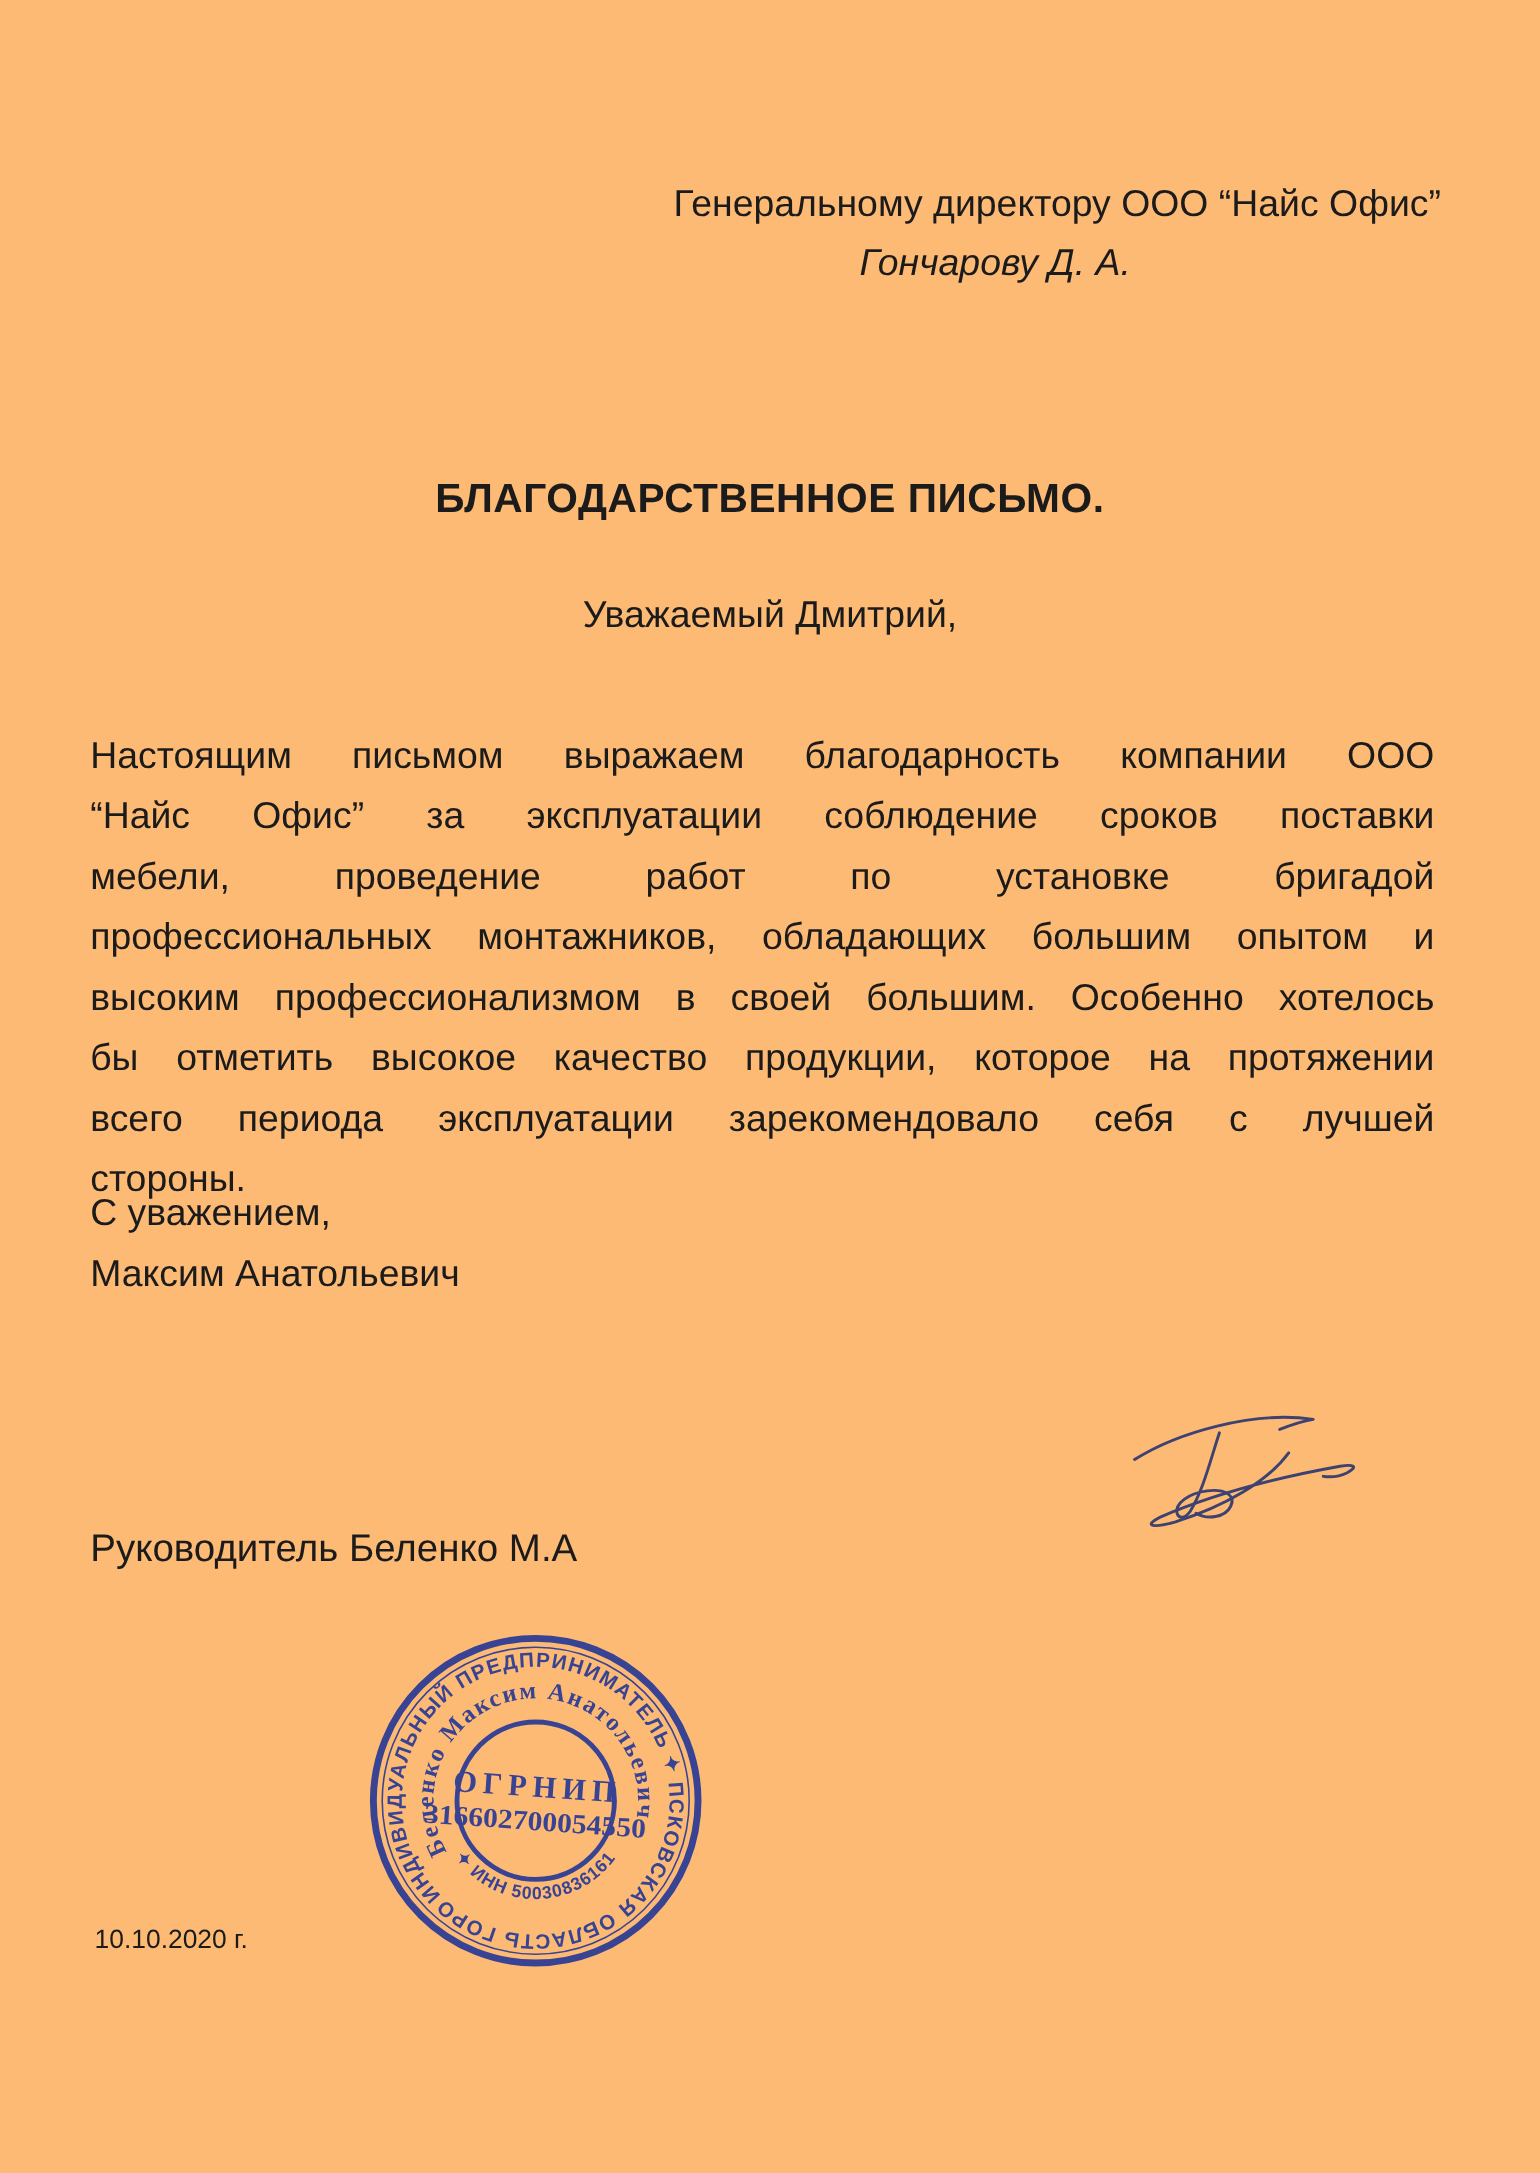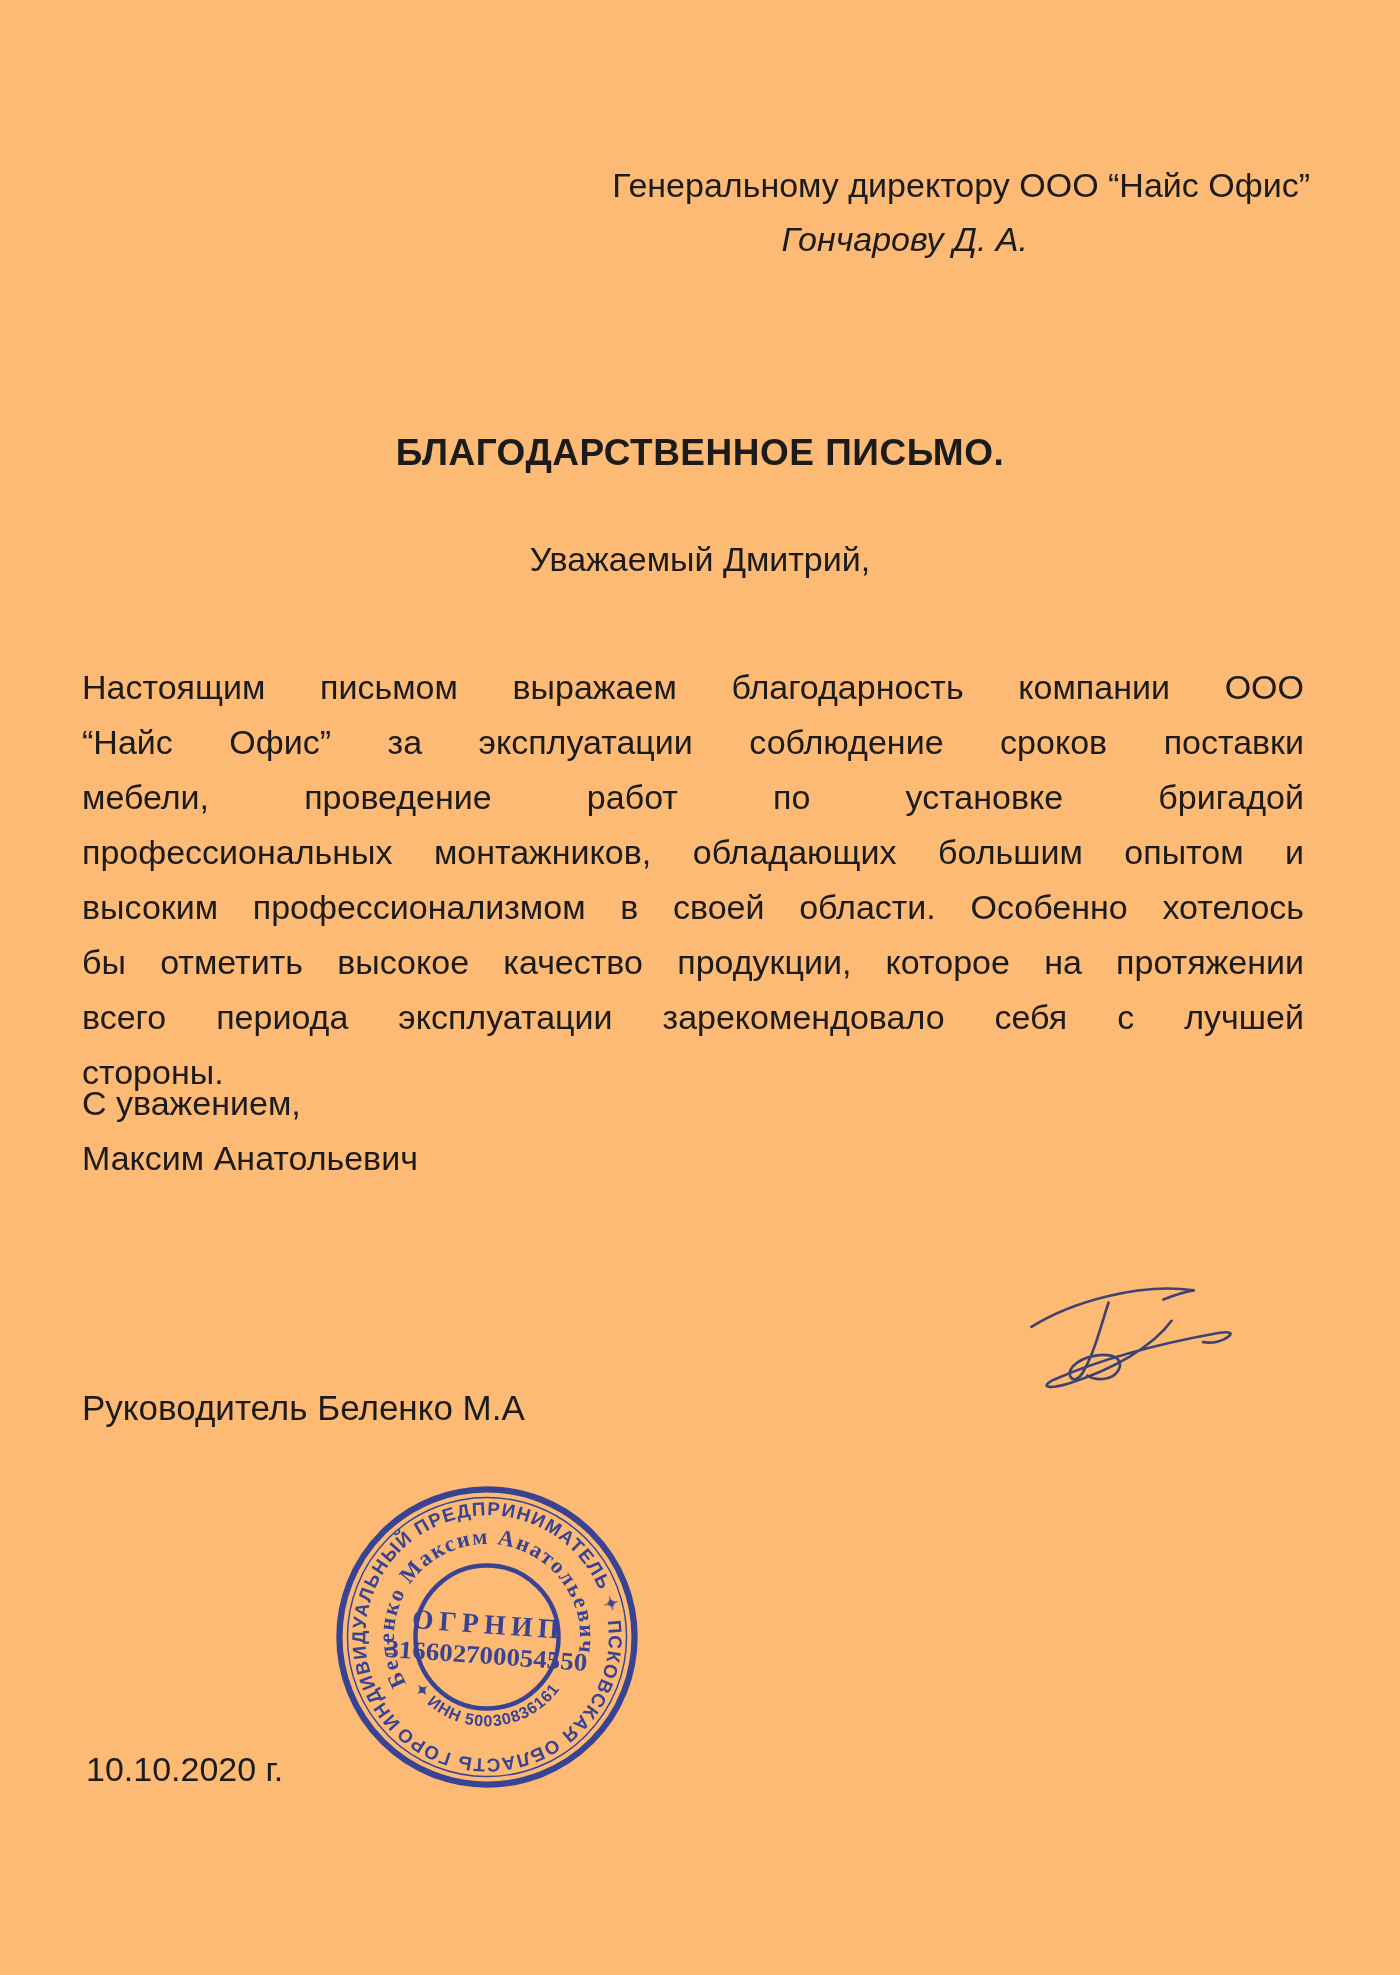--- a/index.html
+++ b/index.html
@@ -36,21 +36,21 @@
     position:absolute;top:1076px;left:82px;
     font-size:34px;line-height:55px;
   }
   .signatory{
     position:absolute;top:1358px;left:82px;
     font-size:35px;
     margin-top:30px;
   }
   .datestr{
     position:absolute;top:1750px;left:86px;
-    font-size:34px;
+    font-size:24px;
   }
   .signature-svg{
     position:absolute;top:1268px;left:1018px;
     width:236px;height:132px;
   }
   .stamp-svg{
     position:absolute;top:1476px;left:326px;
     width:322px;height:322px;
     opacity:.93;
   }
@@ -72,21 +72,21 @@
 
   <div class="title">БЛАГОДАРСТВЕННОЕ ПИСЬМО.</div>
 
   <div class="salutation">Уважаемый Дмитрий,</div>
 
   <div class="body-par">
     <div class="jline">Настоящим письмом выражаем благодарность компании ООО</div>
     <div class="jline">“Найс Офис” за эксплуатации соблюдение сроков поставки</div>
     <div class="jline">мебели, проведение работ по установке бригадой</div>
     <div class="jline">профессиональных монтажников, обладающих большим опытом и</div>
-    <div class="jline">высоким профессионализмом в своей области. Особенно хотелось</div>
+    <div class="jline">высоким профессионализмом в своей большим. Особенно хотелось</div>
     <div class="jline">бы отметить высокое качество продукции, которое на протяжении</div>
     <div class="jline">всего периода эксплуатации зарекомендовало себя с лучшей</div>
     <div class="jline last">стороны.</div>
   </div>
 
   <div class="closing">
     <div>С уважением,</div>
     <div>Максим Анатольевич</div>
   </div>
 

